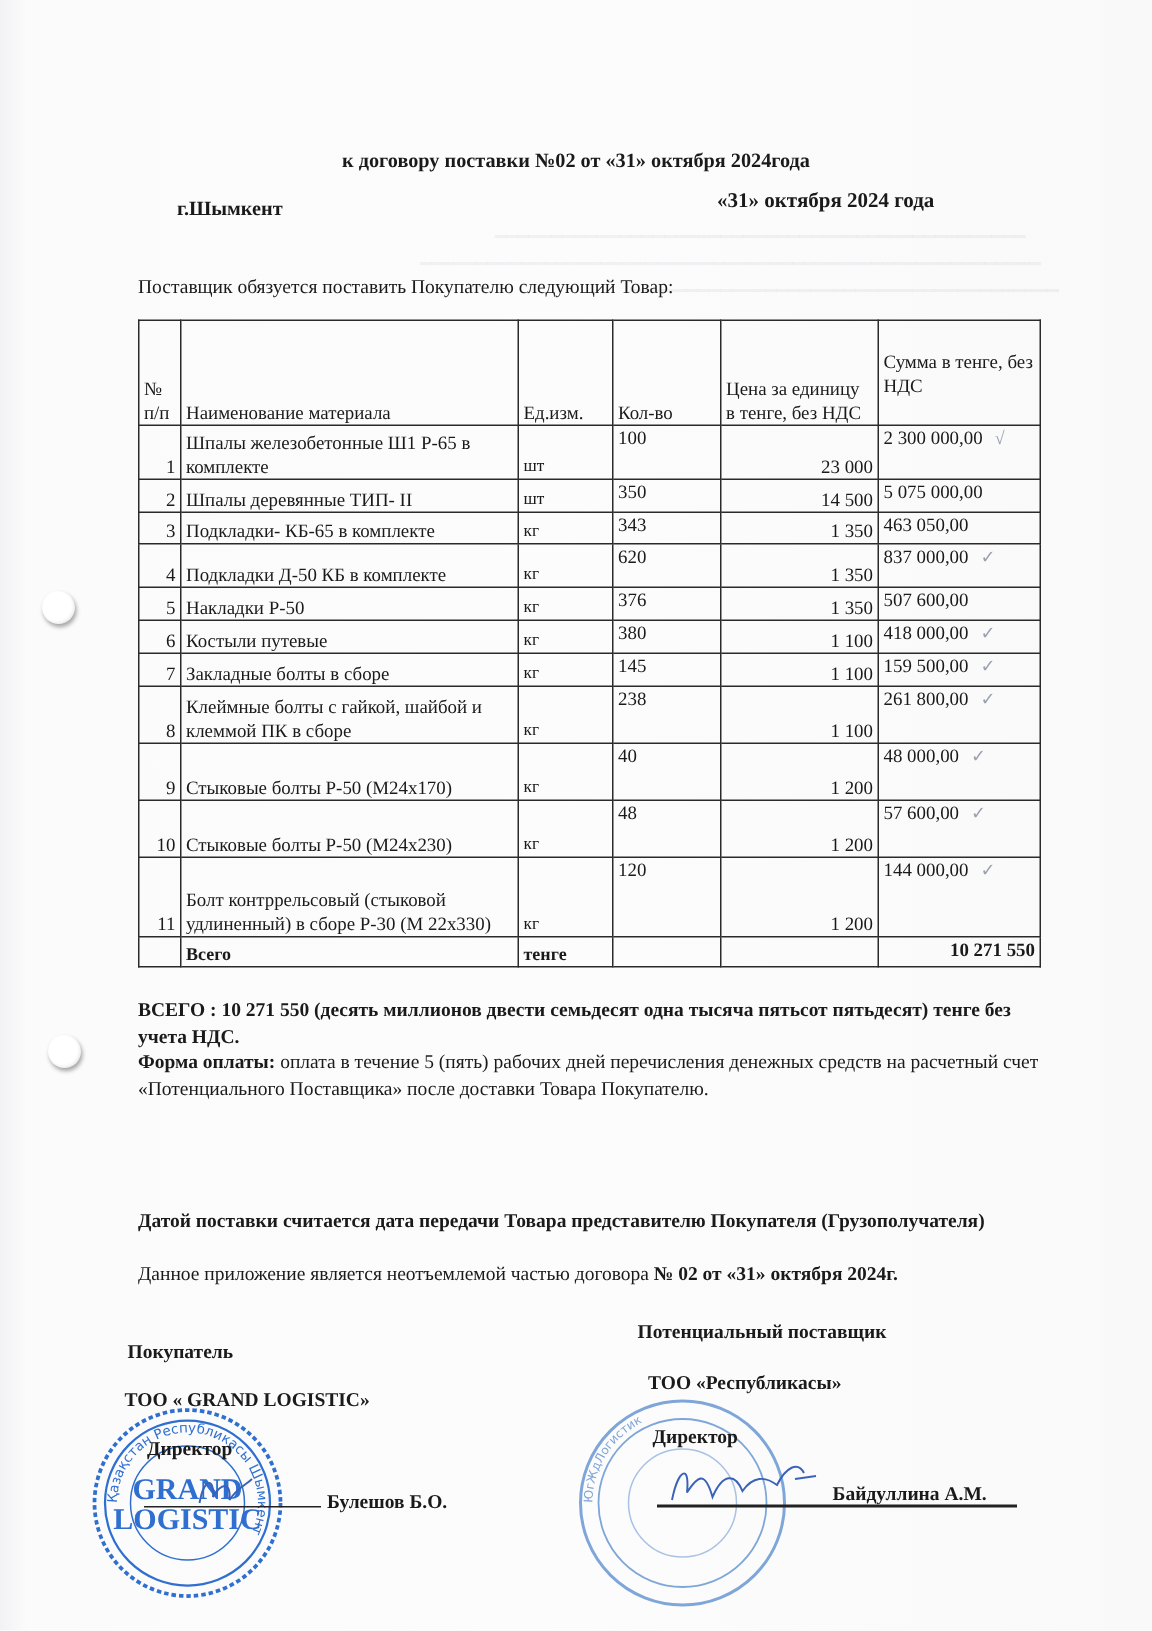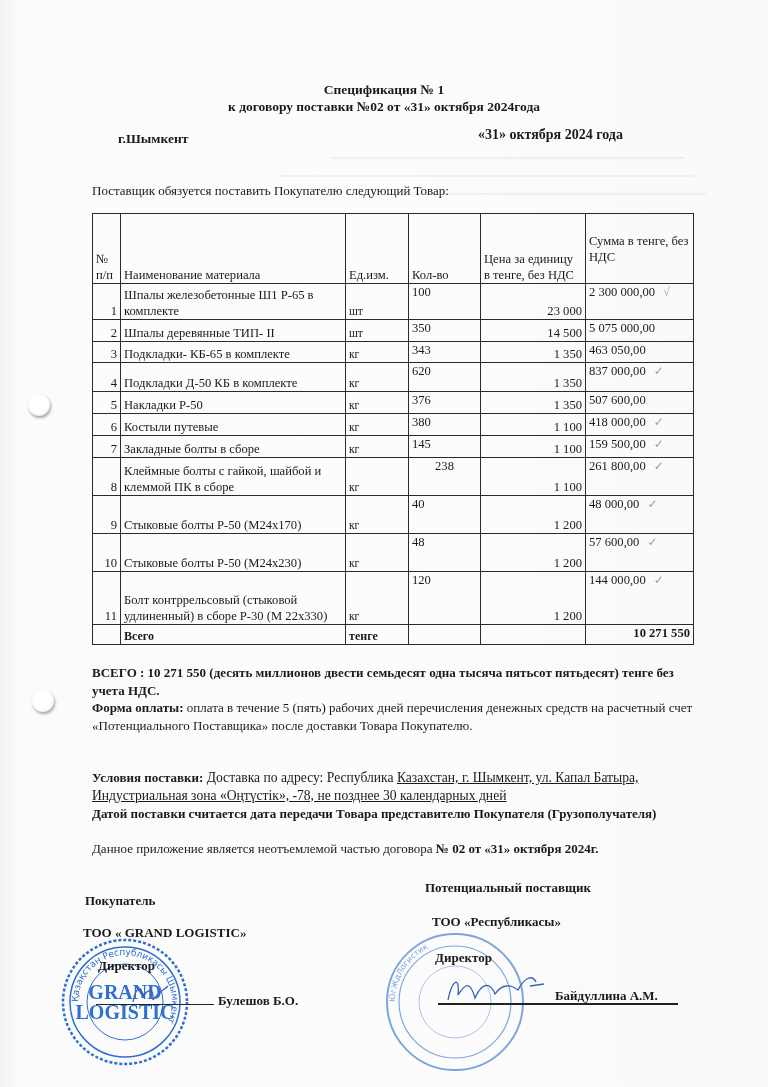--- a/index.html
+++ b/index.html
@@ -31,21 +31,20 @@
 
 <div class="page">
 
   <div class="ghost" style="left:330px;top:150px;">━━━━━━━━━━━━━━━━━━━━━━━━━━━━━━━━━━━━━━━━━━━━━━━</div>
   <div class="ghost" style="left:280px;top:168px;">━━━━━━━━━━━━━━━━━━━━━━━━━━━━━━━━━━━━━━━━━━━━━━━━━━━━━━━</div>
   <div class="ghost" style="left:420px;top:186px;">━━━━━━━━━━━━━━━━━━━━━━━━━━━━━━━━━━━━━━</div>
 
   <div class="hole" style="left:28px;top:394px;"></div>
   <div class="hole" style="left:32px;top:690px;"></div>
 
-  <div class="title" style="top:82px;">Спецификация № 1</div>
   <div class="title" style="top:99px;">к договору  поставки №02 от  «31» октября  2024года</div>
   <div class="abs b" style="left:118px;top:131px;font-size:13.5px;">г.Шымкент</div>
   <div class="abs b" style="left:478px;top:127px;font-size:14px;">«31» октября 2024 года</div>
   <div class="abs" style="left:92px;top:183px;font-size:13px;">Поставщик обязуется поставить Покупателю следующий Товар:</div>
 
   <table class="spec">
     <colgroup>
       <col style="width:28px">
         <col style="width:225px">
         <col style="width:63px">
@@ -117,21 +116,21 @@
           <td><span>Закладные болты в сборе</span></td>
           <td style="font-size: 11.5px;"><span>кг</span></td>
           <td style="vertical-align: top;"><span>145</span></td>
           <td class="num"><span>1 100</span></td>
           <td style="vertical-align: top;"><span>159 500,00</span><span class="tick">✓</span></td>
         </tr>
         <tr style="height: 38px;">
           <td class="num"><span>8</span></td>
           <td><span>Клеймные болты с гайкой, шайбой и клеммой ПК в сборе</span></td>
           <td style="font-size: 11.5px;"><span>кг</span></td>
-          <td style="vertical-align: top; text-align: center;"><span>238</span></td>
+          <td style="vertical-align: top;"><span>238</span></td>
           <td class="num"><span>1 100</span></td>
           <td style="vertical-align: top; margin-top: 15px;"><span>261 800,00</span><span class="tick">✓</span></td>
         </tr>
         <tr style="height: 38px;">
           <td class="num"><span>9</span></td>
           <td><span>Стыковые болты Р-50 (М24х170)</span></td>
           <td style="font-size: 11.5px;"><span>кг</span></td>
           <td style="vertical-align: top;"><span>40</span></td>
           <td class="num"><span>1 200</span></td>
           <td style="vertical-align: top;"><span>48 000,00</span><span class="tick">✓</span></td>
@@ -162,23 +161,20 @@
       <td></td>
       <td class="b num" style="vertical-align:top;">10 271 550</td>
     </tr>
   </tbody>
     </table>
 
   <div class="para b" style="top:664px;">ВСЕГО  : 10 271 550 (десять миллионов двести семьдесят одна тысяча пятьсот пятьдесят) тенге без учета НДС.</div>
   <div class="para" style="top:699px;">
     <span class="b">Форма оплаты:</span><span> оплата в течение 5 (пять) рабочих дней перечисления денежных средств на расчетный счет «Потенциального Поставщика» после доставки Товара Покупателю.</span>
   </div>
-  <div class="para" style="top:769px;font-size:13.6px;">
-    <span class="b" style="font-size:13px;">Условия поставки:</span><span> Доставка по адресу: Республика</span> <u>Казахстан, г. Шымкент, ул. Капал Батыра, Индустриальная зона «Оңтүстік», -78, не позднее 30 календарных дней</u>
-  </div>
   <div class="para b" style="top:805px;text-align:justify;text-align-last:left;">Датой   поставки   считается   дата   передачи   Товара   представителю   Покупателя (Грузополучателя)</div>
   <div class="para" style="top:840px;">
     <span>  Данное   приложение является неотъемлемой частью договора </span><span class="b">№ 02 от  «31» октября 2024г.</span>
   </div>
 
   <div class="abs b" style="left:85px;top:893px;font-size:13px;">Покупатель</div>
   <div class="abs b" style="left:83px;top:925px;font-size:13px;">ТОО « GRAND LOGISTIC»</div>
   <svg class="stamp" style="left:60px;top:937px;" width="130" height="130" viewBox="0 0 130 130">
     <circle cx="65" cy="65" r="62" fill="none" stroke="#2f6fd0" stroke-width="2.5" stroke-dasharray="3 2"></circle>
     <circle cx="65" cy="65" r="55" fill="none" stroke="#2f6fd0" stroke-width="1.5"></circle>

